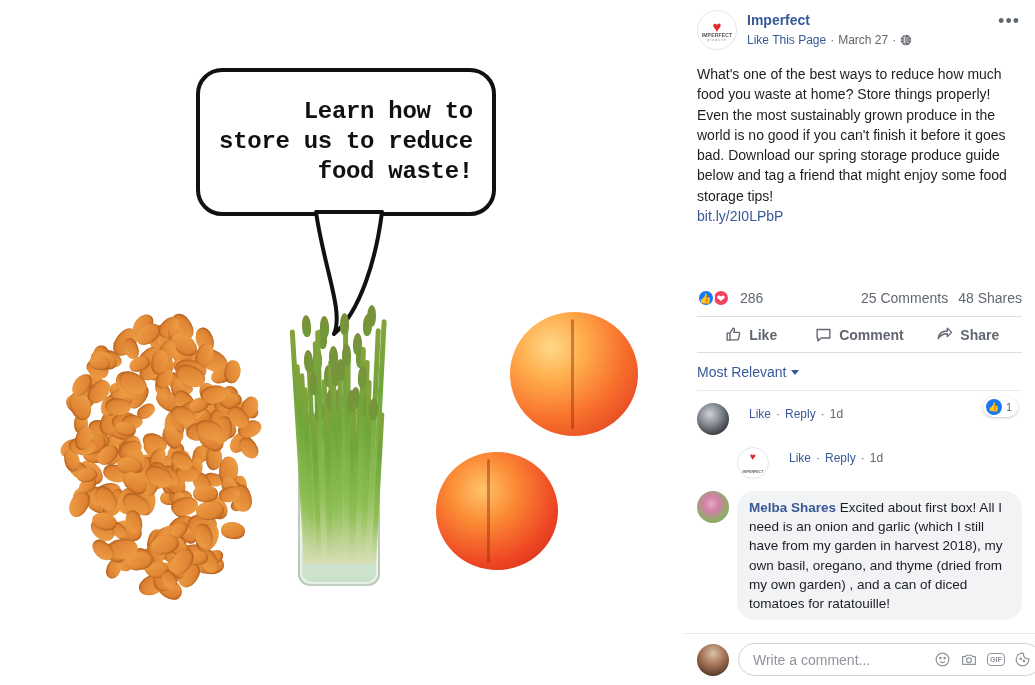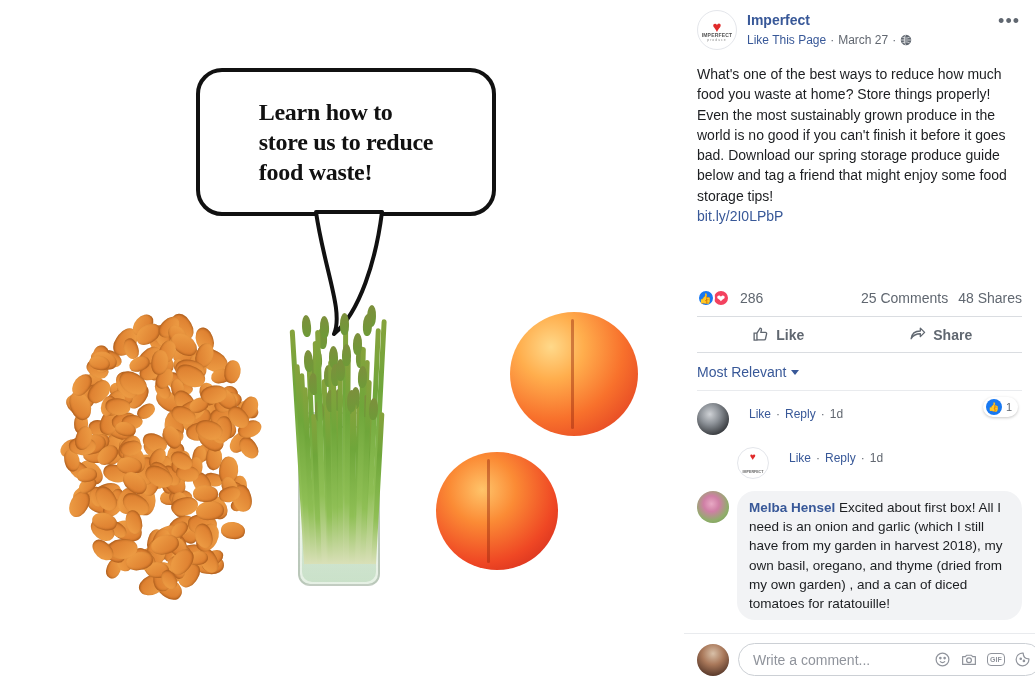--- a/index.html
+++ b/index.html
@@ -21,23 +21,23 @@
   }
 
   
   .bubble-wrap { position:absolute; left:196px; top:68px; width:300px; height:220px; }
   .bubble {
     position:absolute; left:0; top:0; width:300px; height:148px;
     border:4px solid #111; border-radius:26px; background:#fff;
     display:flex; align-items:center; justify-content:center;
   }
   .bubble-text {
-    font-family:Liberation Serif, serif;
+    font-family:Liberation Mono, monospace;
     font-weight:bold; font-size:24px; line-height:1.26;
-    color:#111; text-align:left; letter-spacing:-0.3px;
+    color:#111; text-align:right; letter-spacing:-0.3px;
   }
   .tail { position:absolute; left:108px; top:140px; width:92px; height:132px; }
 
   
   .almond-pile { position:absolute; left:42px; top:300px; width:216px; height:292px; }
   .almond {
     position:absolute; width:22px; height:15px; border-radius:50% 50% 45% 45%;
     background:linear-gradient(150deg,#f0a248,#d9772a);
     box-shadow:inset -1px -1px 2px rgba(120,60,10,.45);
   }
@@ -509,20 +509,26 @@
 
       <div class="actions">
         <div class="action-btn">
           <svg width="17" height="17" viewBox="0 0 24 24" fill="none" stroke="#606770" stroke-width="1.9">
             <path d="M7 10v10H3V10zM7 10l4.5-7c1.3 0 2 .9 1.8 2.2L12.6 9H19c1.1 0 1.8 1 1.6 2l-1.5 7c-.2.9-.9 1.5-1.8 1.5H7"></path>
           </svg>
           <span>Like</span>
         </div>
         <div class="action-btn">
           <svg width="17" height="17" viewBox="0 0 24 24" fill="none" stroke="#606770" stroke-width="1.9">
+            <path d="M3 5h18v12H9l-5 4v-4H3z" stroke-linejoin="round"></path>
+          </svg>
+          <span>Comment</span>
+        </div>
+        <div class="action-btn">
+          <svg width="17" height="17" viewBox="0 0 24 24" fill="none" stroke="#606770" stroke-width="1.9">
             <path d="M3 18C4 10 10 7 16 7V3l6 6-6 6v-4c-5 0-10 2-13 7z" stroke-linejoin="round"></path>
           </svg>
           <span>Share</span>
         </div>
       </div>
 
       <div class="sort-row">
         <span class="sort-btn">
           <span>Most Relevant</span>
           <span class="caret"></span>
@@ -562,21 +568,21 @@
             <span>1d</span>
           </div>
         </div>
       </div>
 
       
       <div class="comment">
         <div class="c-avatar av-melba"></div>
         <div class="c-main">
           <div class="c-bubble">
-            <span class="c-name">Melba Hensel</span><span class="c-text"> Excited about first box! All I need is an onion and garlic (which I still have from my garden in harvest 2018), my own basil, oregano, and thyme (dried from my own garden) , and a can of diced tomatoes for ratatouille!</span>
+            <span class="c-name">Melba Shares</span><span class="c-text"> Excited about first box! All I need is an onion and garlic (which I still have from my garden in harvest 2018), my own basil, oregano, and thyme (dried from my own garden) , and a can of diced tomatoes for ratatouille!</span>
           </div>
         </div>
       </div>
 
     </div>
 
     <div class="composer">
       <div class="c-avatar av-me"></div>
       <div class="c-input-wrap">
         <input class="c-input" placeholder="Write a comment..." style="">

